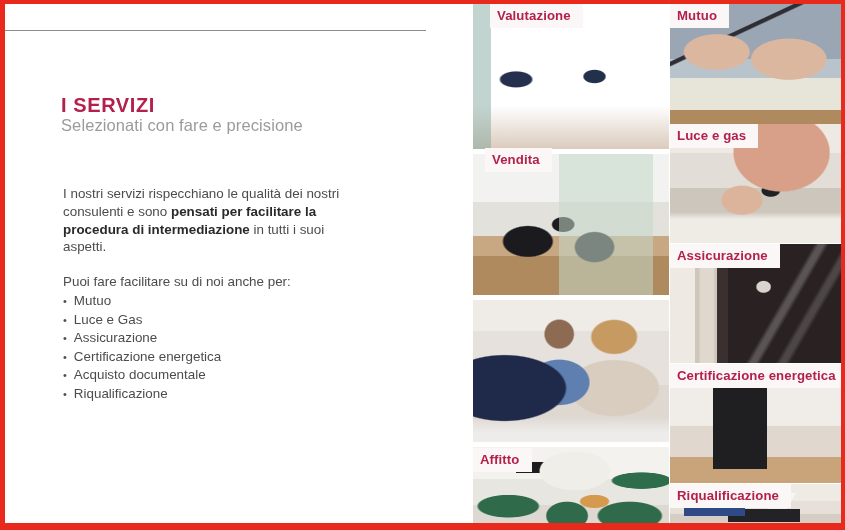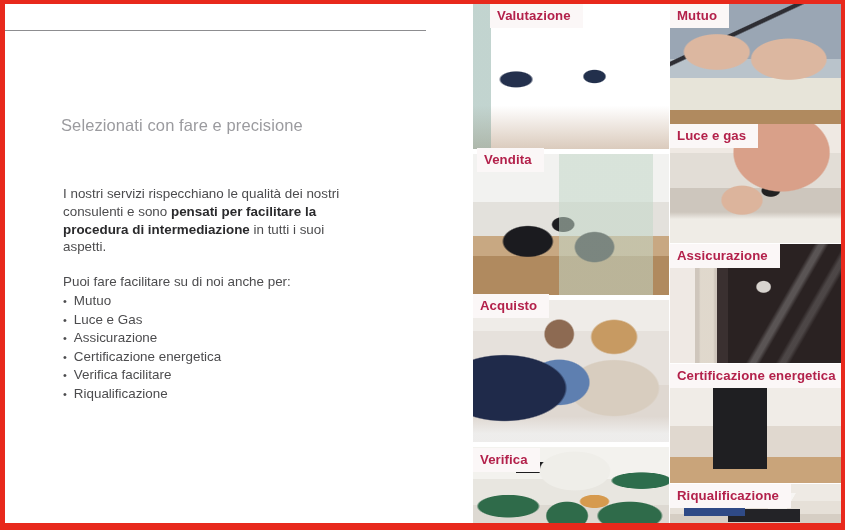--- a/index.html
+++ b/index.html
@@ -224,60 +224,60 @@
 </style>
 </head>
 <body>
 
 <div id="page">
 
   <div id="left-col">
 
     <div id="top-rule"></div>
 
+    <h1 id="page-title">I SERVIZI</h1>
 
     <div id="page-subtitle">Selezionati con fare e precisione</div>
 
     <p id="body-copy"><span>I nostri servizi rispecchiano le qualità dei nostri consulenti e sono </span><b>pensati per facilitare la procedura di intermediazione</b><span> in tutti i suoi aspetti.</span></p>
 
     <p id="lead-in">Puoi fare facilitare su di noi anche per:</p>
 
     <ul id="bullets">
       <li>Mutuo</li>
       <li>Luce e Gas</li>
       <li>Assicurazione</li>
       <li>Certificazione energetica</li>
-      <li>Verifica facilitare</li>
+      <li>Acquisto documentale</li>
       <li>Riqualificazione</li>
     </ul>
   </div>
 
   <div id="grid">
 
     <div class="col" id="col-mid">
 
       <div class="cell" style="top:4px;height:145px;">
         <div class="photo ph-living"></div>
       </div>
       <div class="tag" style="left:17px;top:4px;">Valutazione</div>
 
       <div class="cell" style="top:154px;height:141px;">
         <div class="photo ph-sale"></div>
       </div>
-      <div class="tag" style="left:4px;top:148px;">Vendita</div>
+      <div class="tag" style="left:12px;top:148px;">Vendita</div>
 
       <div class="cell" style="top:300px;height:142px;">
         <div class="photo ph-buy"></div>
       </div>
-      <div class="tag" style="left:0;top:294px;">Acquisto</div>
 
       <div class="cell" style="top:447px;height:80px;">
         <div class="photo ph-rent"></div>
       </div>
-      <div class="tag" style="left:0;top:448px;">Verifica</div>
+      <div class="tag" style="left:0;top:448px;">Affitto</div>
     </div>
 
     <div class="col" id="col-right">
 
       <div class="cell" style="top:4px;height:120px;">
         <div class="photo ph-mortgage"></div>
       </div>
       <div class="tag" style="left:0;top:4px;">Mutuo</div>
 
       <div class="cell" style="top:124px;height:119px;">

